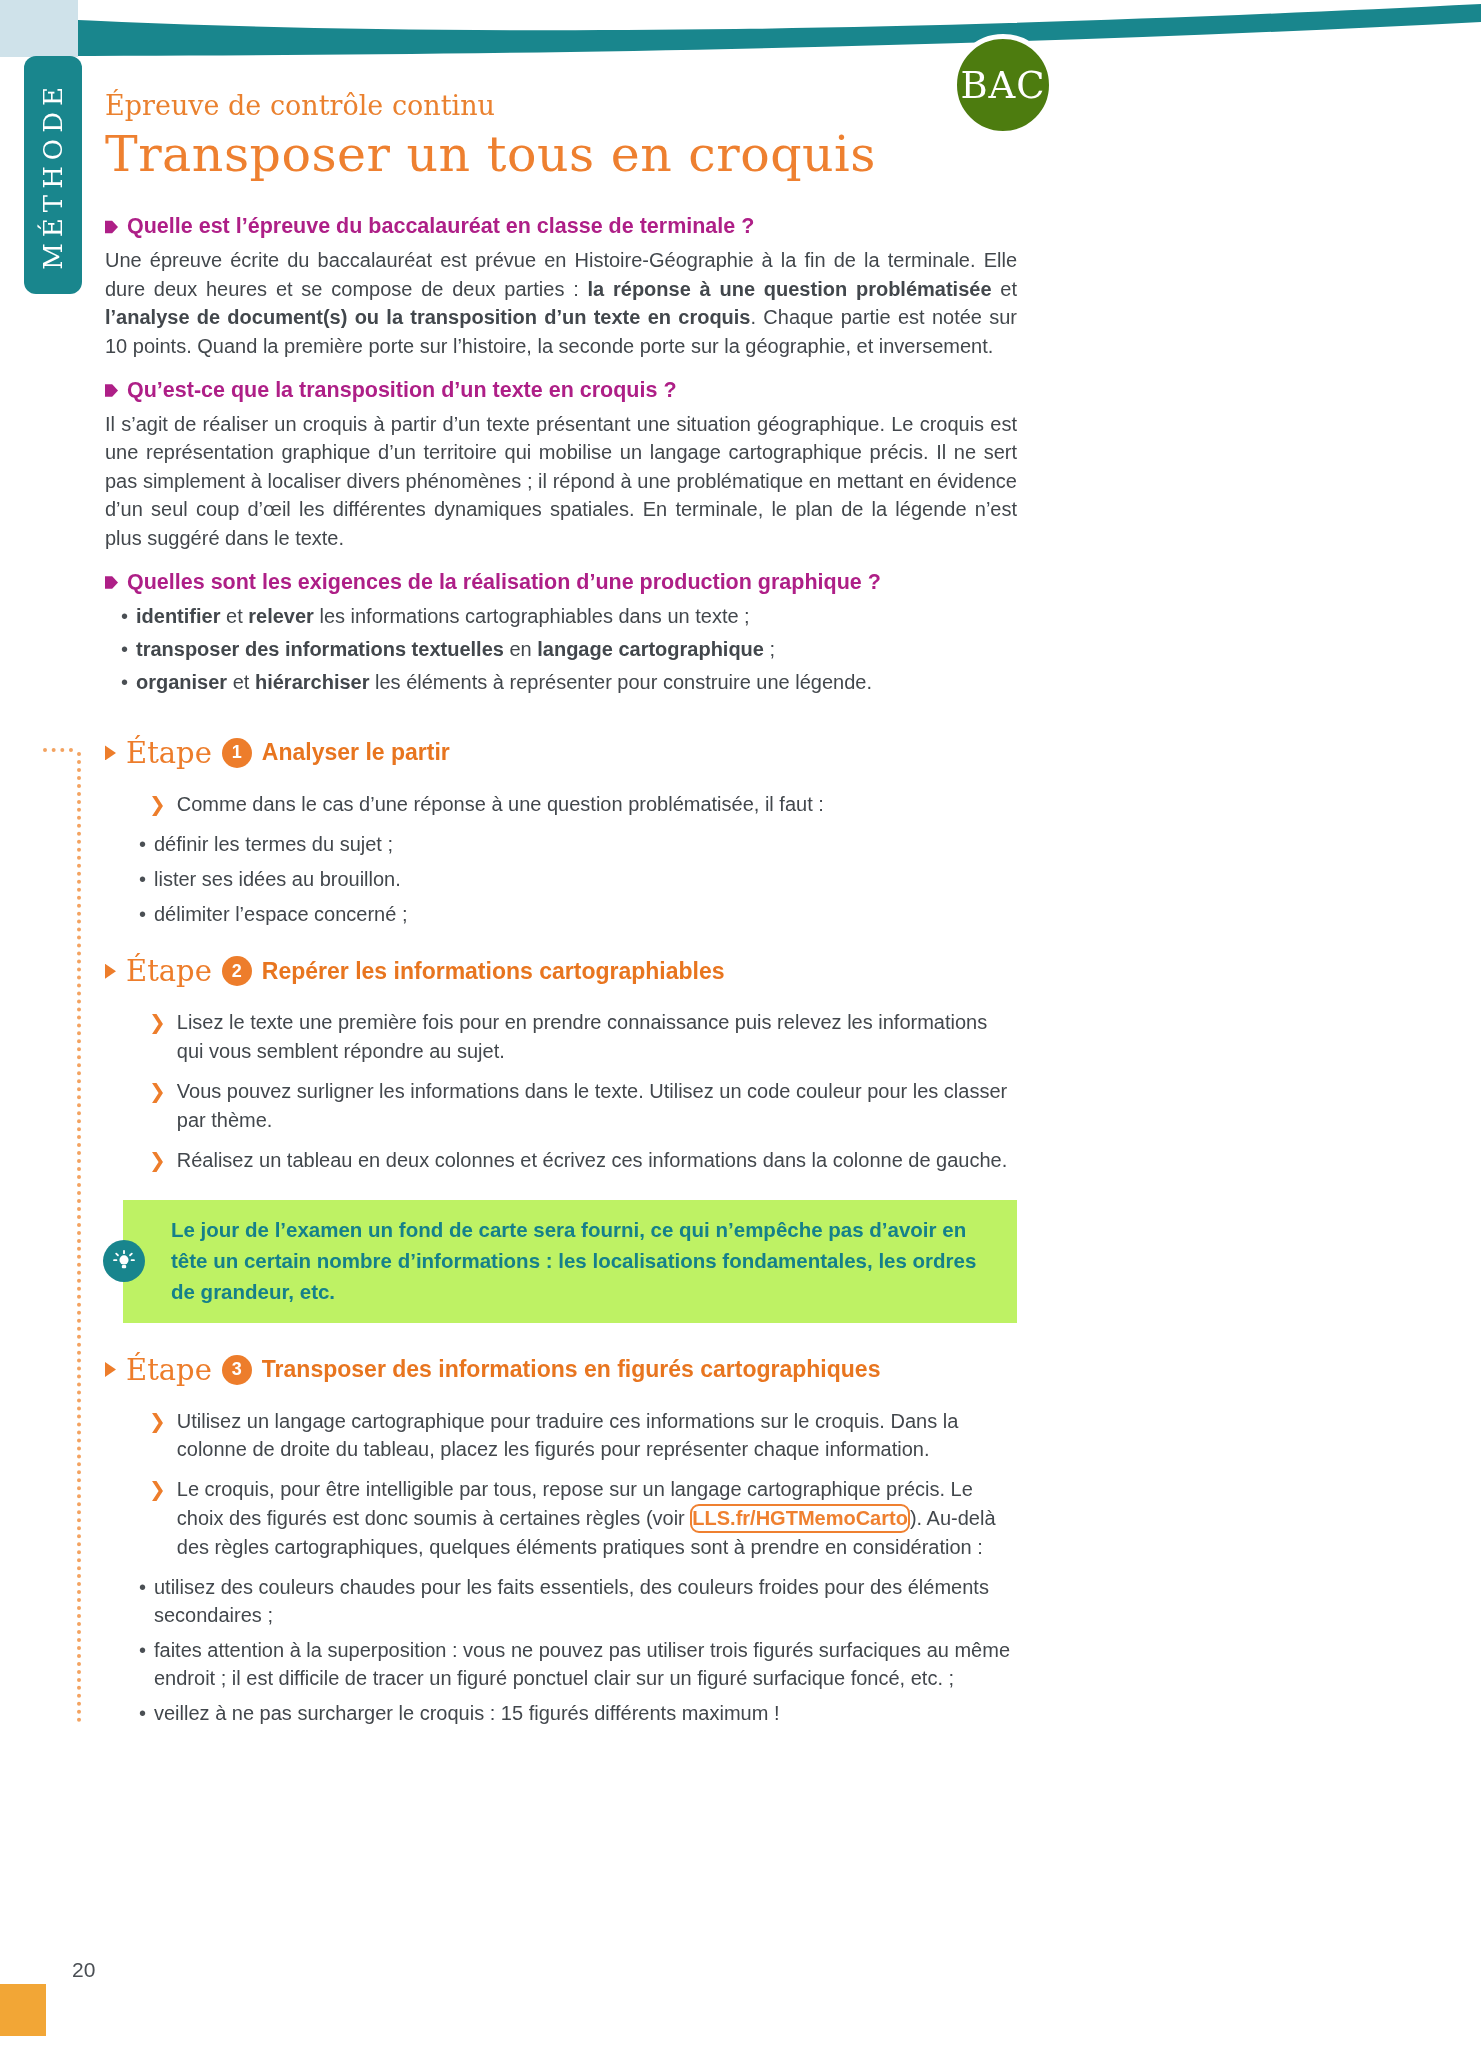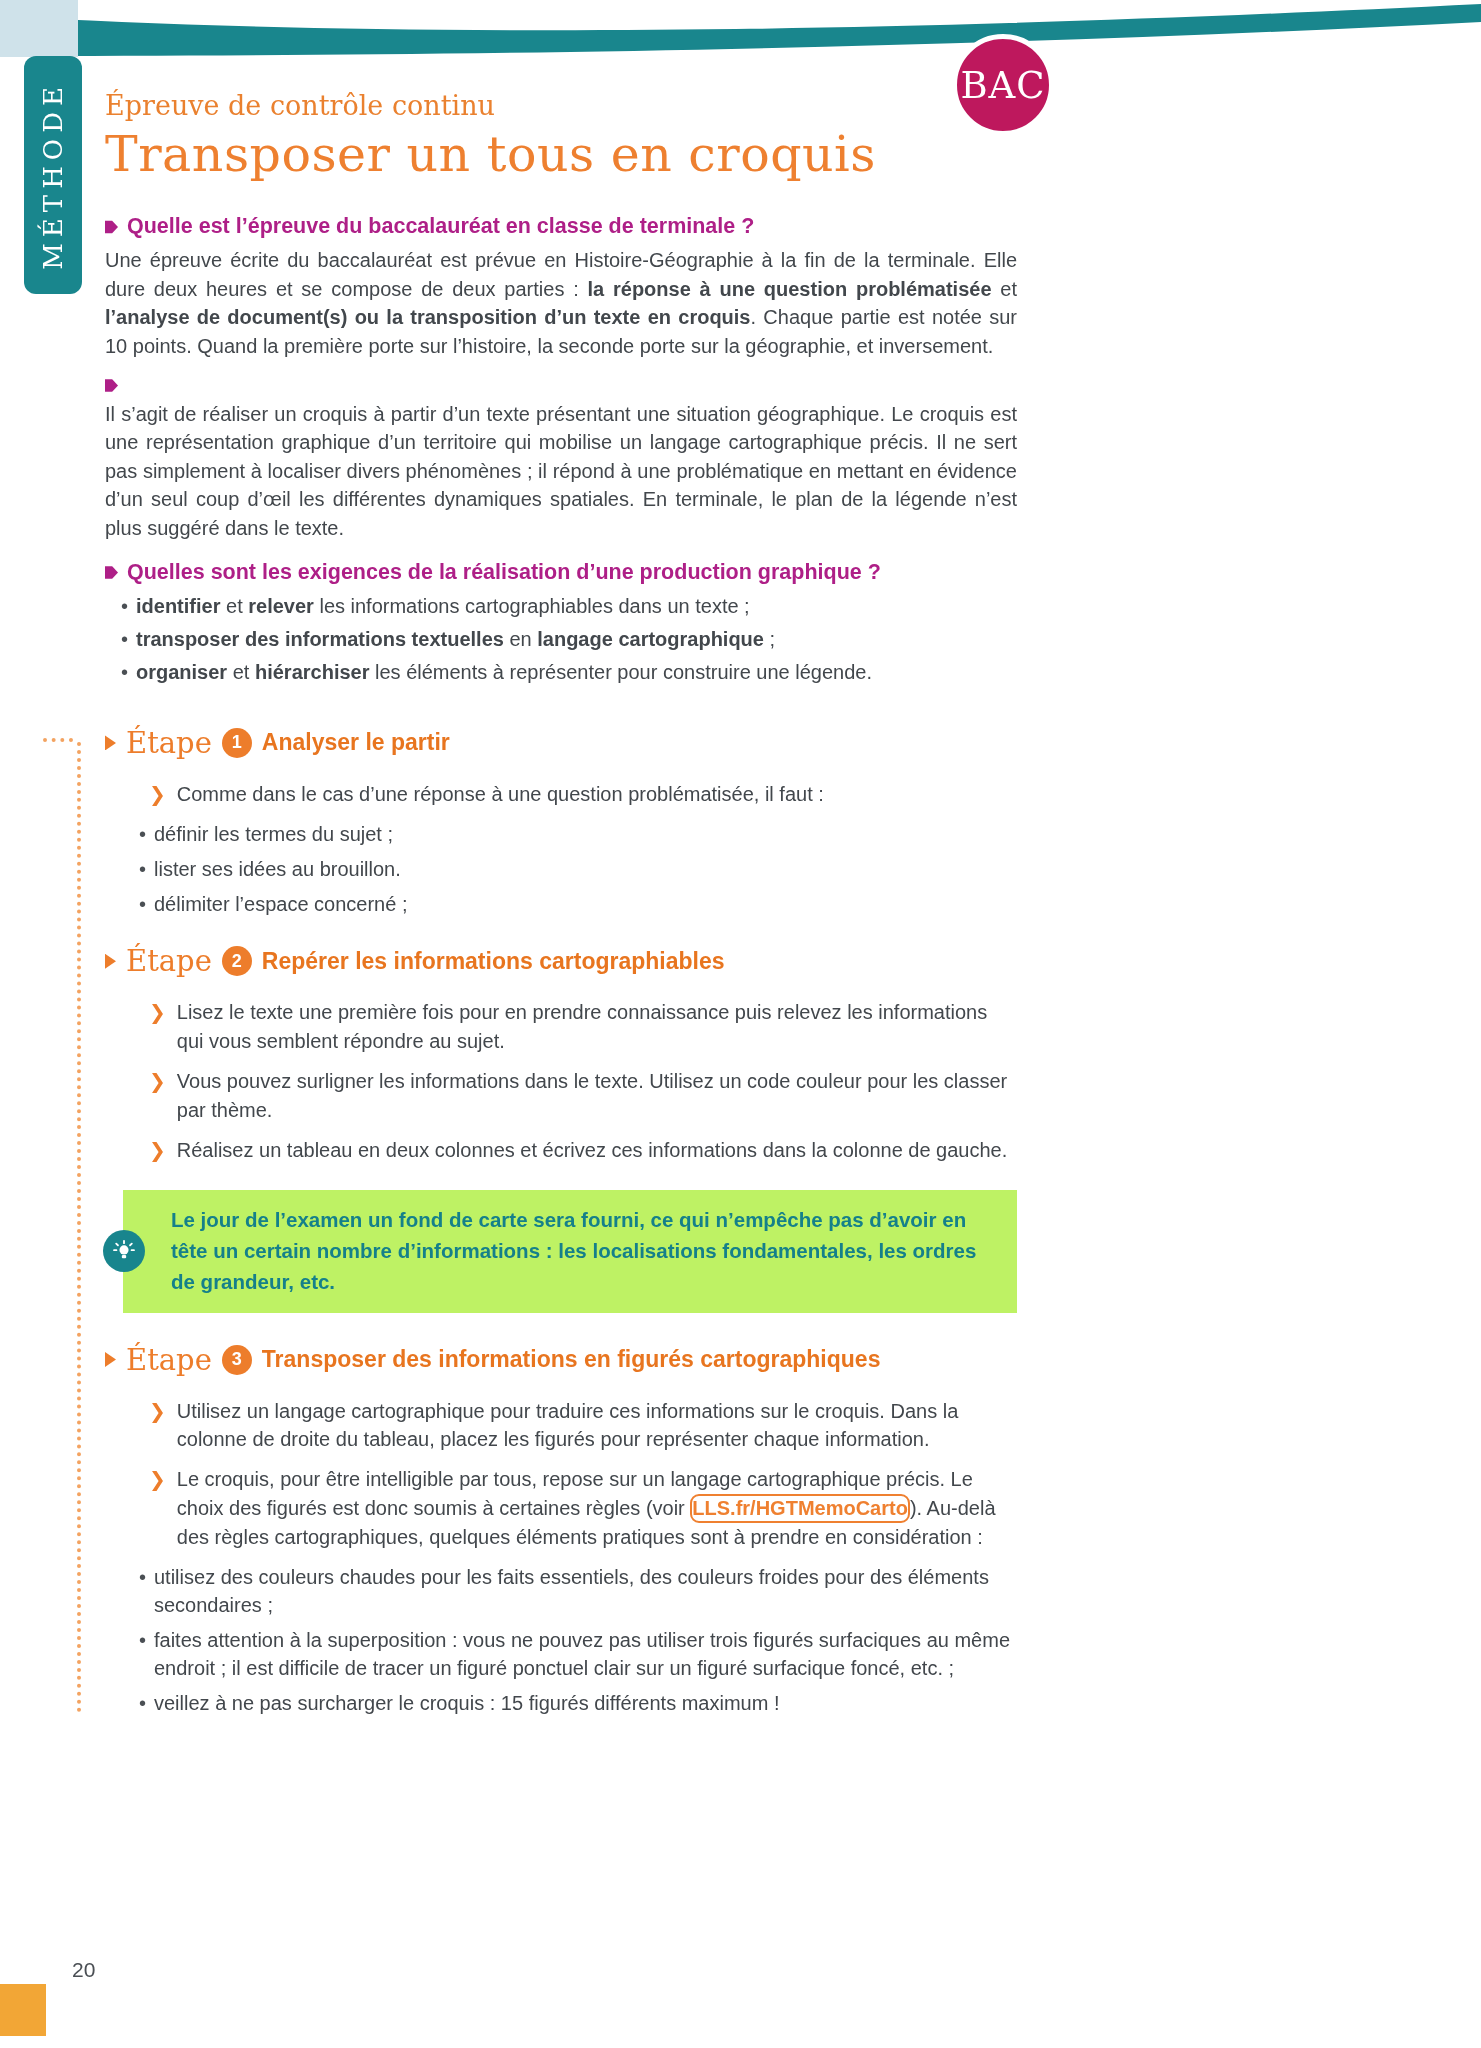--- a/index.html
+++ b/index.html
@@ -14,21 +14,21 @@
     position:absolute;left:24px;top:56px;width:58px;height:238px;background:#19868d;
     border-radius:12px;display:flex;align-items:center;justify-content:center;
   }
   .side-tab-text{
     writing-mode:vertical-rl;transform:rotate(180deg);
     font-family:"DejaVu Serif","Liberation Serif",serif;
     color:#ffffff;font-size:26px;letter-spacing:6px;font-weight:500;
   }
   .bac-badge{
     position:absolute;left:952px;top:34px;width:102px;height:102px;border-radius:50%;
-    background:#be185d;border:5px solid #ffffff;box-sizing:border-box;
+    background:#4d7c0f;border:5px solid #ffffff;box-sizing:border-box;
     display:flex;align-items:center;justify-content:center;
   }
   .bac-badge span{
     font-family:"DejaVu Serif","Liberation Serif",serif;color:#ffffff;
     font-size:37px;letter-spacing:1px;
   }
   
   .content{position:absolute;left:105px;top:90px;width:912px;}
   .kicker{
     font-family:"DejaVu Serif","Liberation Serif",serif;color:#ea812f;
@@ -117,20 +117,21 @@
       <h2 class="qa-heading">
         <span class="qa-arrow"></span>
         <span>Quelle est l’épreuve du baccalauréat en classe de terminale ?</span>
       </h2>
       <p class="para"><span>Une épreuve écrite du baccalauréat est prévue en Histoire-Géographie à la fin de la terminale. Elle dure deux heures et se compose de deux parties : </span><span class="b">la réponse à une question problématisée</span><span> et </span><span class="b">l’analyse de document(s) ou la transposition d’un texte en croquis</span><span>. Chaque partie est notée sur 10 points. Quand la première porte sur l’histoire, la seconde porte sur la géographie, et inversement.</span></p>
     </section>
 
     <section>
       <h2 class="qa-heading">
         <span class="qa-arrow"></span>
+        <span>Qu’est-ce que la transposition d’un texte en croquis ?</span>
       </h2>
       <p class="para"><span>Il s’agit de réaliser un croquis à partir d’un texte présentant une situation géographique. Le croquis est une représentation graphique d’un territoire qui mobilise un langage cartographique précis. Il ne sert pas simplement à localiser divers phénomènes ; il répond à une problématique en mettant en évidence d’un seul coup d’œil les différentes dynamiques spatiales. En terminale, le plan de la légende n’est plus suggéré dans le texte.</span></p>
     </section>
 
     <section>
       <h2 class="qa-heading">
         <span class="qa-arrow"></span>
         <span>Quelles sont les exigences de la réalisation d’une production graphique ?</span>
       </h2>
       <ul class="dot-list intro-list">

